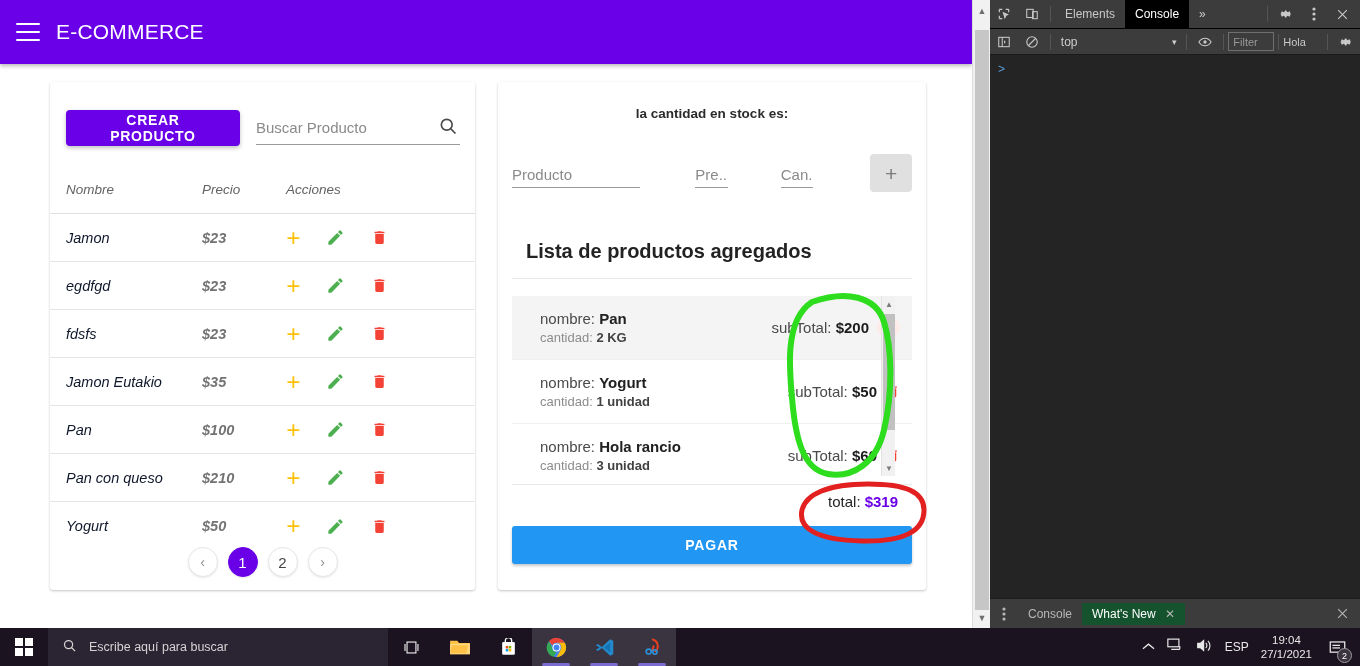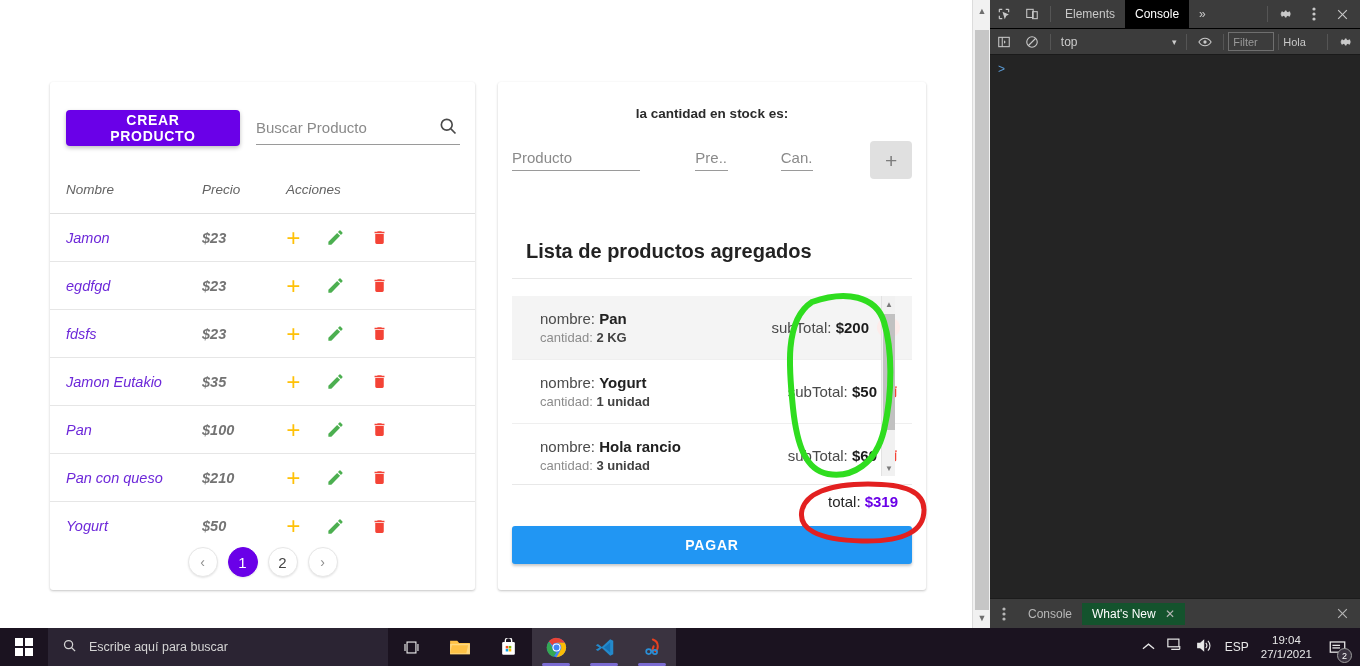--- a/index.html
+++ b/index.html
@@ -70,21 +70,21 @@
   #prod-table { position: absolute; left: 0; top: 84px; width: 425px; font-style: italic; }
   .trow { display: flex; align-items: center; height: 48px; border-bottom: 1px solid #e6e6e6; }
   .trow.head { height: 48px; border-bottom: 1px solid #e0e0e0; }
   .c-nombre { width: 152px; padding-left: 16px; font-size: 14px; color: #3c3c3c; }
   .c-precio { width: 84px; font-size: 14px; color: #3c3c3c; }
   .c-acciones{ flex: 1; font-size: 14px; color: #3c3c3c; }
   .trow.head .c-nombre, .trow.head .c-precio, .trow.head .c-acciones {
     color: #636363; font-size: 13.5px;
   }
   .trow.body { height: 48px; }
-  .trow.body .c-nombre { color: #6d28d9; font-size: 14.5px; }
+  .trow.body .c-nombre { color: #0f172a; font-size: 14.5px; }
   .price { color: #737373; font-weight: bold; font-size: 14.5px; }
   .acts { display: flex; align-items: center; gap: 26px; }
   .ico { cursor: pointer; line-height: 0; }
   .plus-ico { color: #FFC107; font-size: 24px; font-weight: 300; line-height: 1; }
 
   
   #pagination {
     position: absolute; left: 0; top: 465px; width: 425px;
     display: flex; justify-content: center; align-items: center; gap: 10px;
   }
@@ -97,22 +97,22 @@
   }
   .pg.active { background: #6A00E8; color: #fff; border-color: #6A00E8; }
   .pg.arrow { color: #8e8e8e; font-size: 14px; }
 
   
   #stock-label {
     position: absolute; left: 0; top: 24px; width: 428px;
     text-align: center; font-size: 13.5px; font-weight: bold; color: #2b2b2b;
   }
   #form-row {
-    position: absolute; left: 14px; top: 59px; width: 400px; height: 46px;
-    display: flex; align-items: flex-start; gap: 31px;
+    position: absolute; left: 14px; top: 68px; width: 400px; height: 46px;
+    display: flex; align-items: center; gap: 31px;
   }
   .fld { border-bottom: 1px solid #9a9a9a; height: 30px; display:flex; align-items:flex-end; }
   .fld input {
     border: none; outline: none; background: transparent; width: 100%;
     font-family: inherit; font-size: 15px; color: #333; padding-bottom: 4px;
   }
   .fld input::placeholder { color: #8a8a8a; }
   #f-producto { width: 190px; }
   #f-precio   { width: 48px; margin-left: 24px; }
   #f-cantidad { width: 48px; margin-left: 22px; }
@@ -244,20 +244,28 @@
     display:flex; align-items:center; justify-content:center;
   }
 </style>
 </head>
 <body>
 
 <div id="screen">
 
   <div id="page-area">
 
+    <div id="appbar">
+      <div id="hamburger">
+        <span></span>
+          <span></span>
+          <span></span>
+      </div>
+      <div id="app-title">E-COMMERCE</div>
+    </div>
 
     <div id="left-card" class="card">
 
       <div id="create-row">
         <button id="btn-crear">CREAR PRODUCTO</button>
         <div id="search-wrap">
           <input id="search-input" type="text" placeholder="Buscar Producto" style="">
           <span id="search-icon">
             <svg width="20" height="20" viewBox="0 0 24 24" fill="none" stroke="#4a4a4a" stroke-width="2">
               <circle cx="10.5" cy="10.5" r="6.5"></circle>

